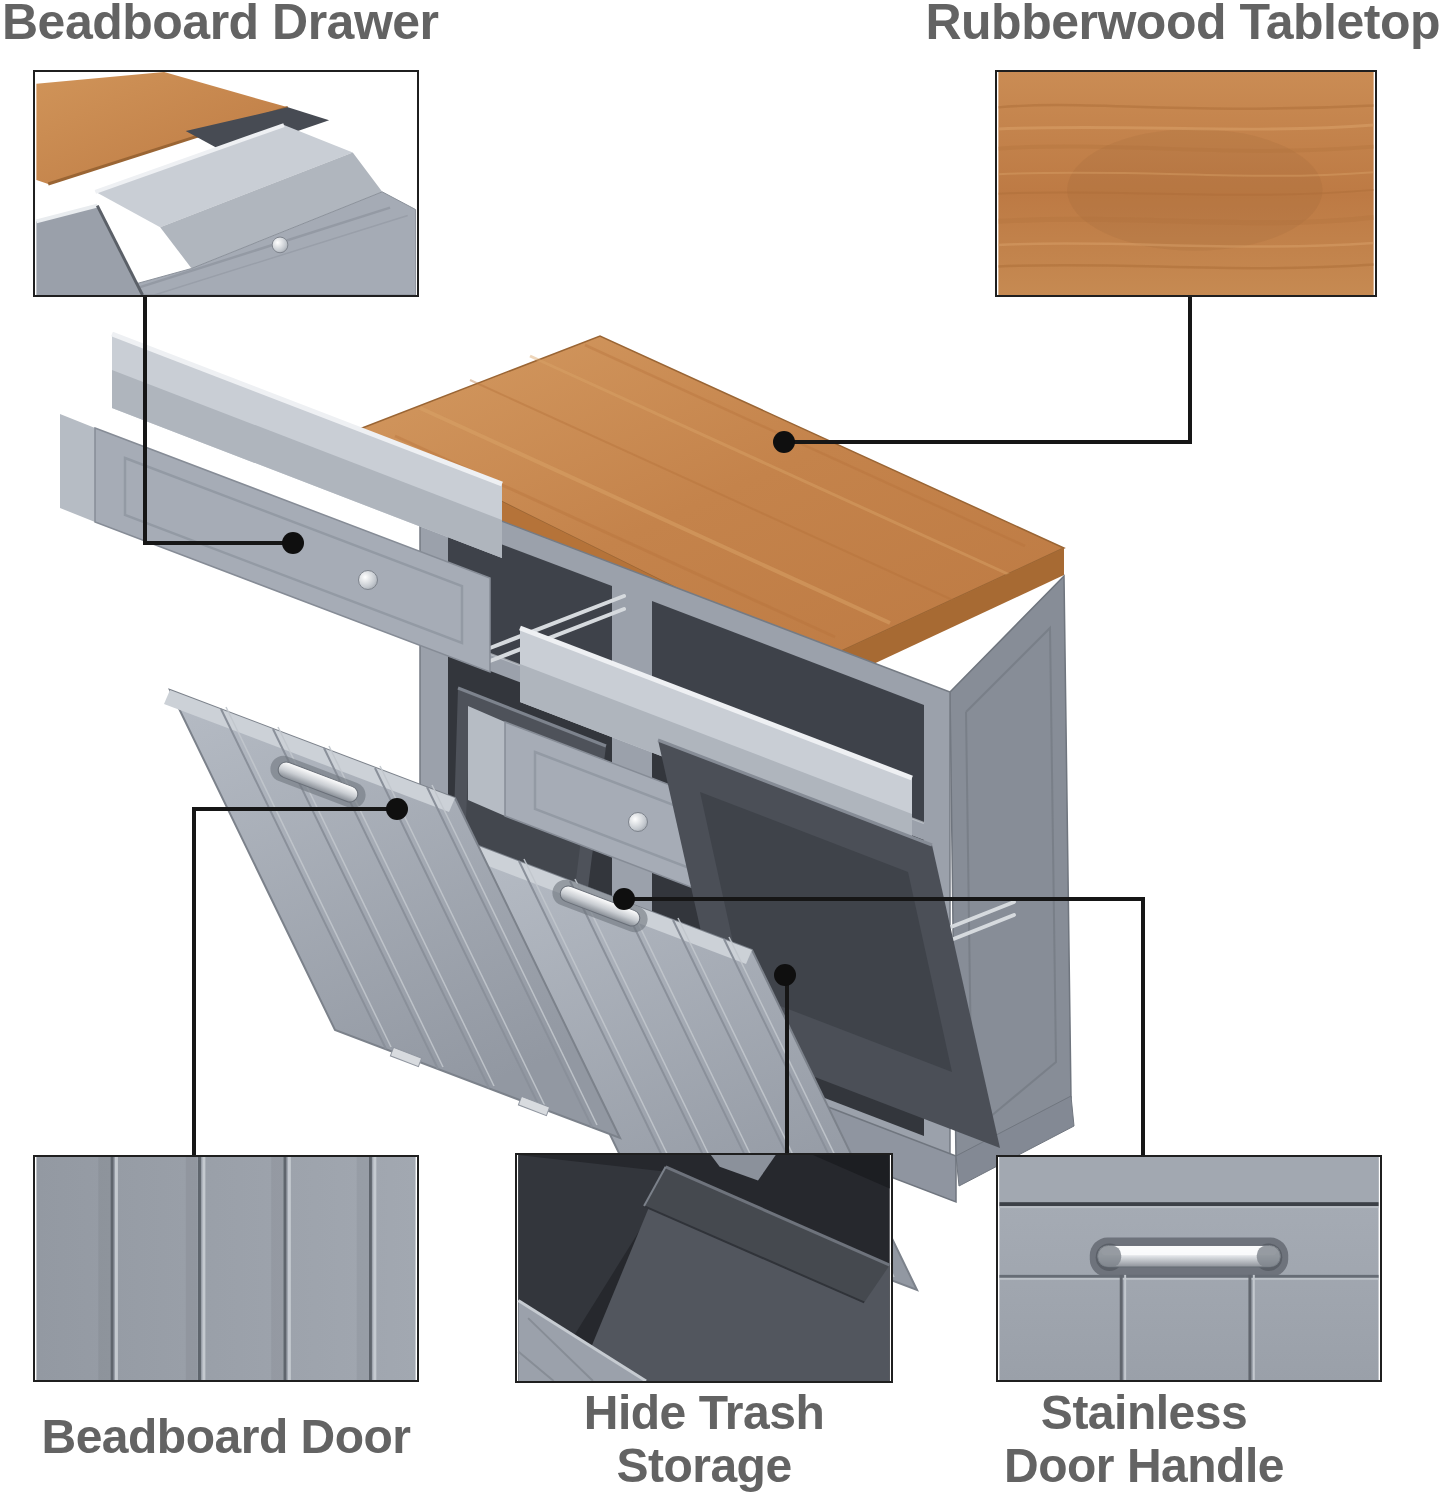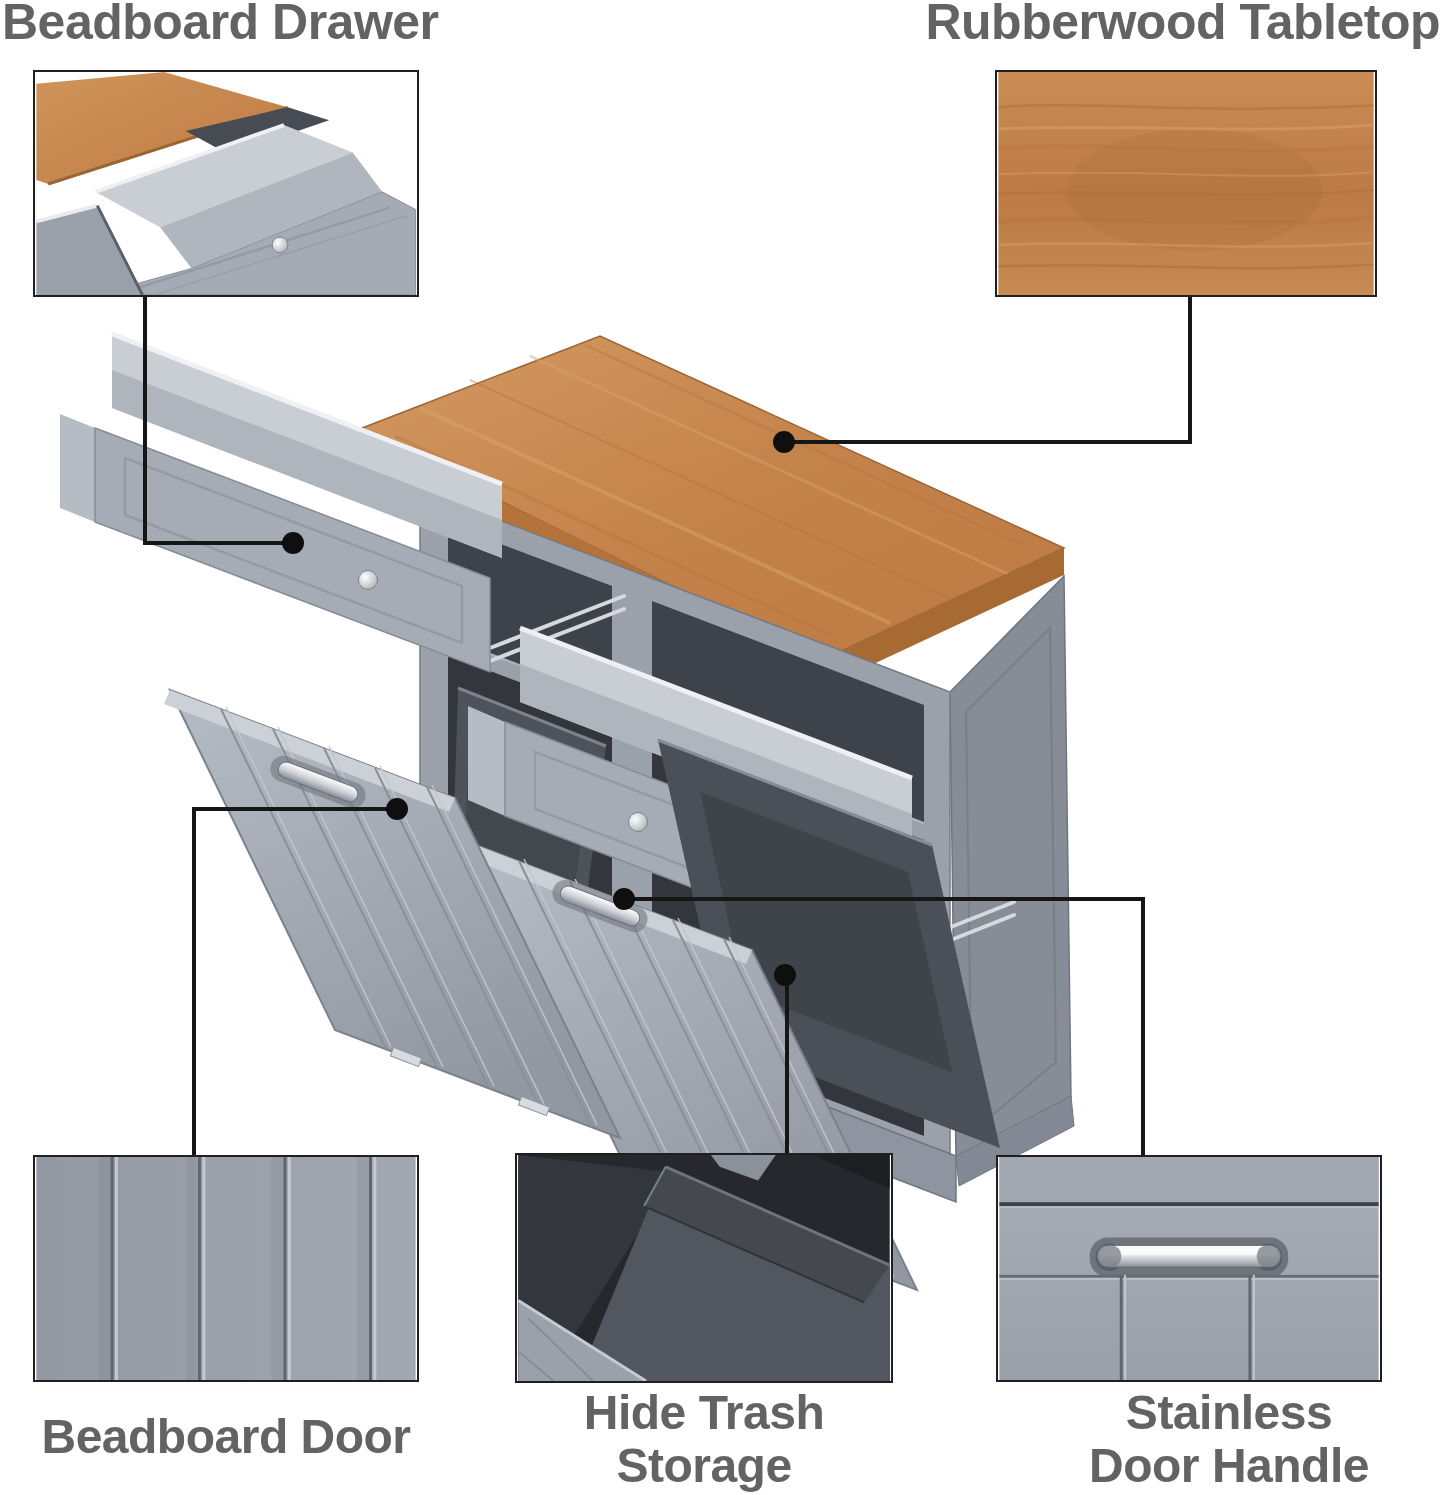--- a/index.html
+++ b/index.html
@@ -13,21 +13,21 @@
   .inset svg{display:block;width:100%;height:100%;}
   .tl{left:33px;top:70px;width:386px;height:227px;}
   .tr{left:995px;top:70px;width:382px;height:227px;}
   .bl{left:33px;top:1155px;width:386px;height:227px;}
   .bc{left:515px;top:1153px;width:378px;height:230px;}
   .br{left:996px;top:1155px;width:386px;height:227px;}
   .lab-tl{left:2px;top:-6px;}
   .lab-tr{right:5px;top:-6px;text-align:right;}
   .lab-bl{left:33px;top:1410px;width:386px;text-align:center;}
   .lab-bc{left:515px;top:1386px;width:378px;}
-  .lab-br{left:1036px;top:1386px;width:386px;}
+  .lab-br{left:951px;top:1386px;width:386px;}
 </style>
 </head>
 <body>
 
 <div class="canvas">
 
   <svg class="main-svg" viewBox="0 0 1445 1495">
     <defs>
       <linearGradient id="gWood" x1="0" y1="0" x2="1" y2="1">
         <stop offset="0" stop-color="#d49a61"></stop>

